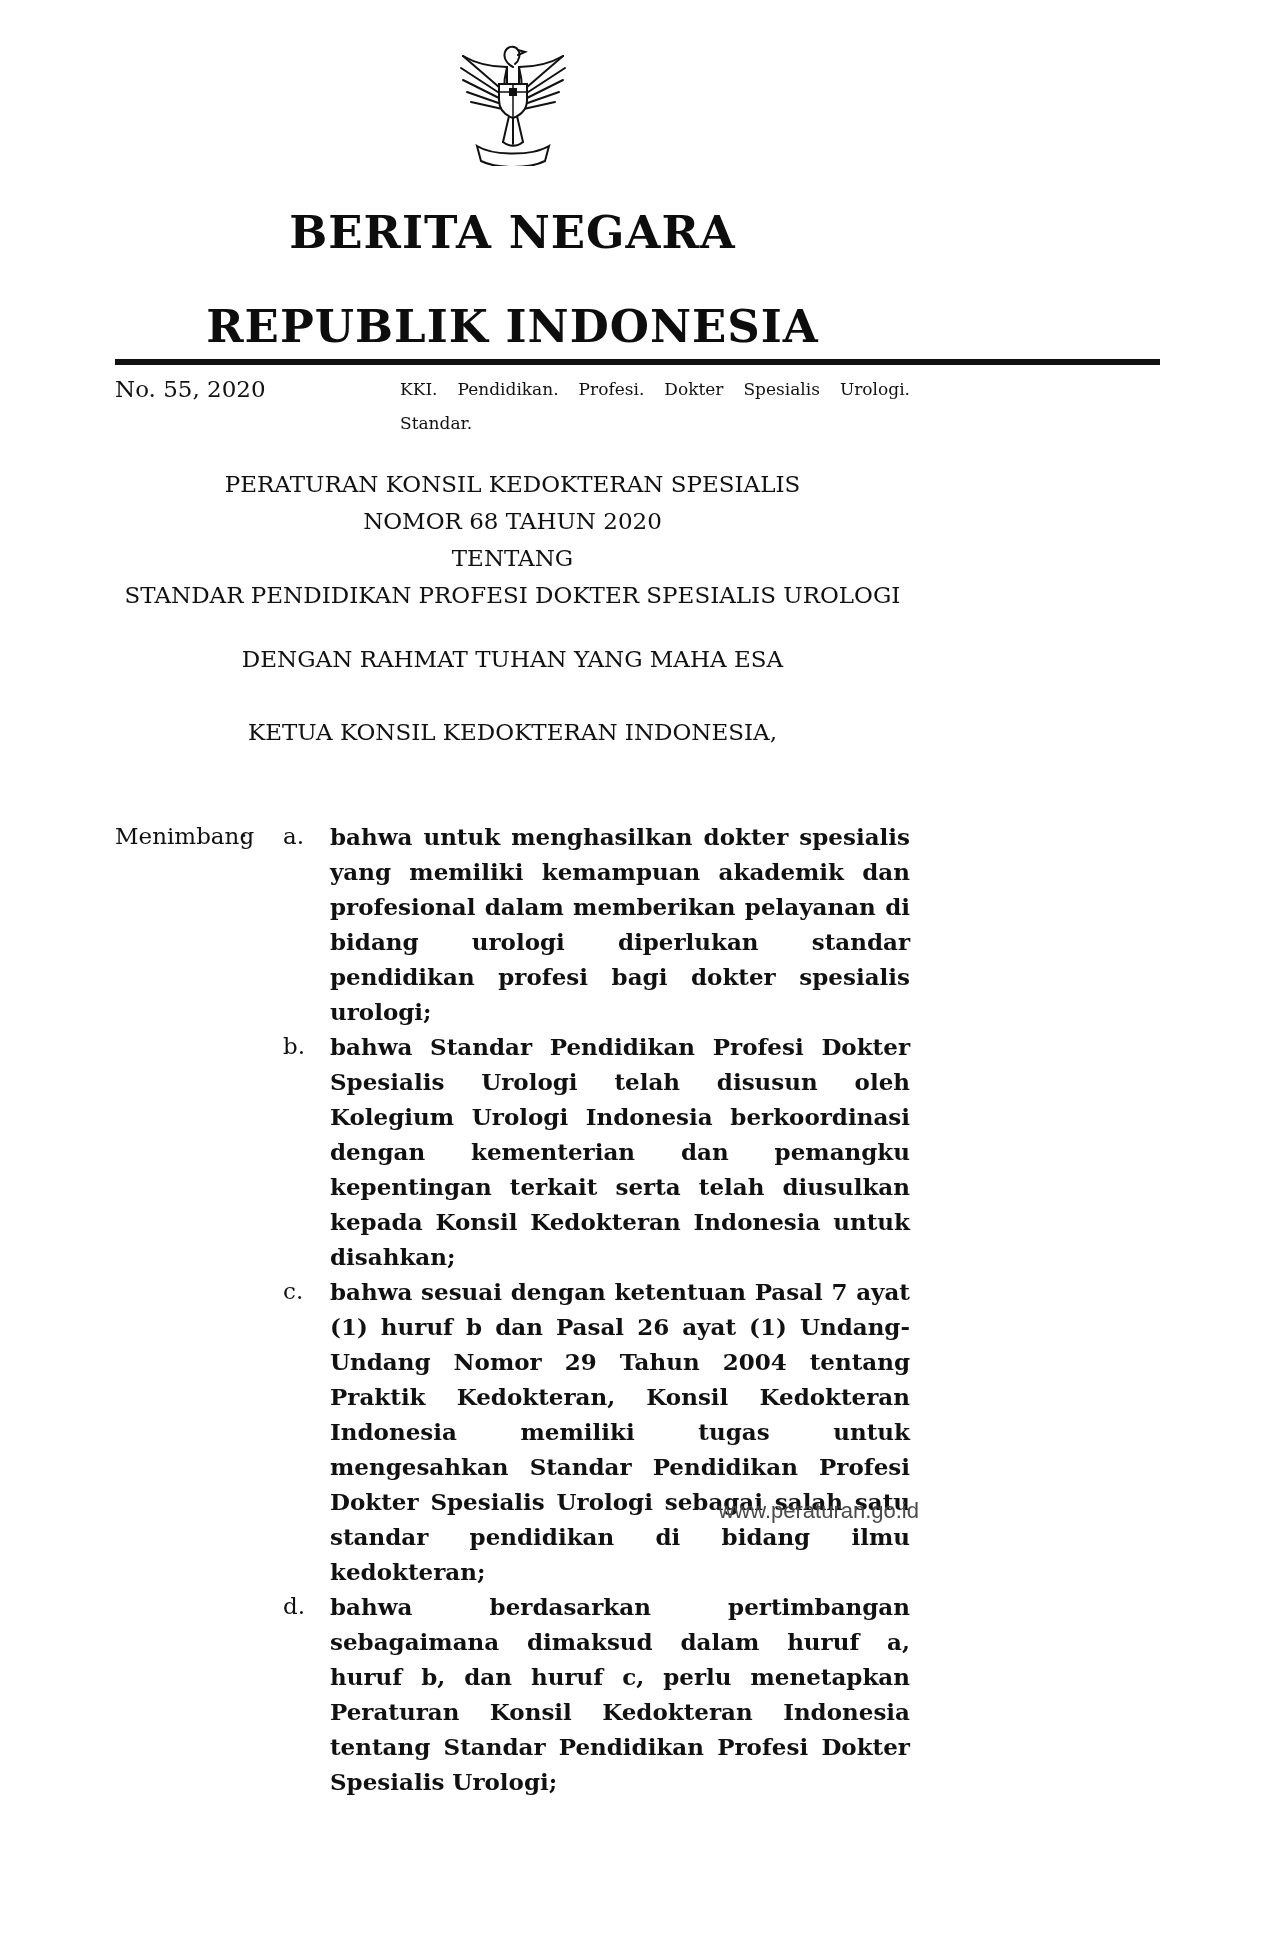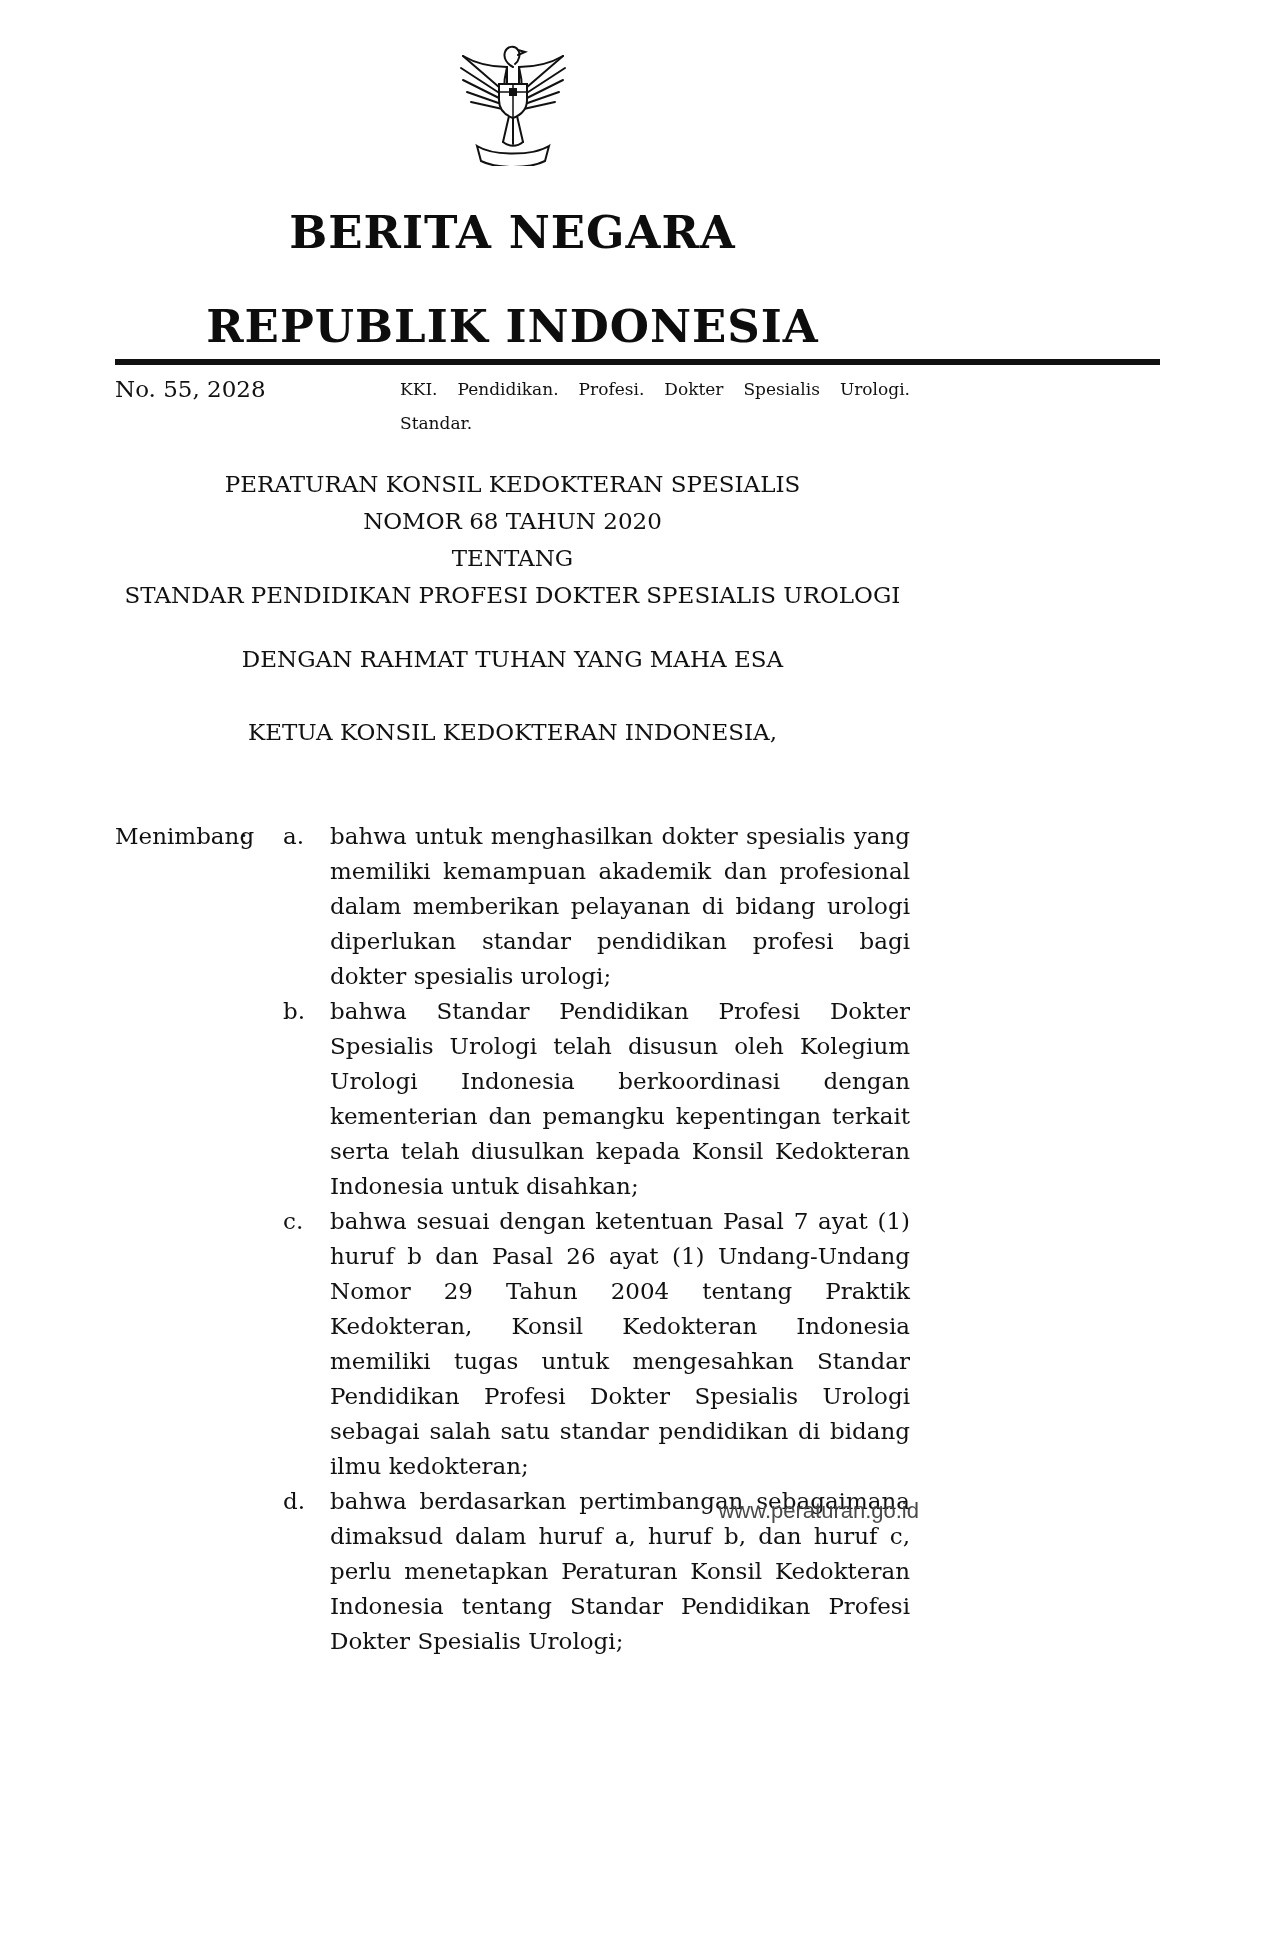--- a/index.html
+++ b/index.html
@@ -84,20 +84,21 @@
   .menimbang .m-label, .menimbang .m-colon { line-height: 35px; }
   .m-items { list-style: none; }
   .m-item {
     display: grid;
     grid-template-columns: 47px 1fr;
   }
   .m-item .m-letter { line-height: 35px; }
   .m-item .m-text {
     text-align: justify;
     line-height: 35px;
+    font-weight: bold;
   }
   
   .footer {
     position: absolute;
     top: 1498px;
     left: 122px;
     width: 797px;
     text-align: right;
     font-family: "Liberation Sans", "DejaVu Sans", sans-serif;
     font-size: 22px;
@@ -147,21 +148,21 @@
     </svg>
   </div>
 
   <div class="masthead">
     <div class="mh-line">BERITA NEGARA</div>
     <div class="mh-line">REPUBLIK INDONESIA</div>
   </div>
   <div class="masthead-rule"></div>
 
   <div class="issue-row">
-    <div class="issue-no">No. 55, 2028</div>
+    <div class="issue-no">No. 55, 2020</div>
     <div class="issue-subject">KKI. Pendidikan. Profesi. Dokter Spesialis Urologi. Standar.</div>
   </div>
 
   <div class="title-block">
     <p>PERATURAN KONSIL KEDOKTERAN SPESIALIS</p>
     <p>NOMOR 68 TAHUN 2020</p>
     <p>TENTANG</p>
     <p>STANDAR PENDIDIKAN PROFESI DOKTER SPESIALIS UROLOGI</p>
     <p class="invocation">DENGAN RAHMAT TUHAN YANG MAHA ESA</p>
     <p class="authority">KETUA KONSIL KEDOKTERAN INDONESIA,</p>

